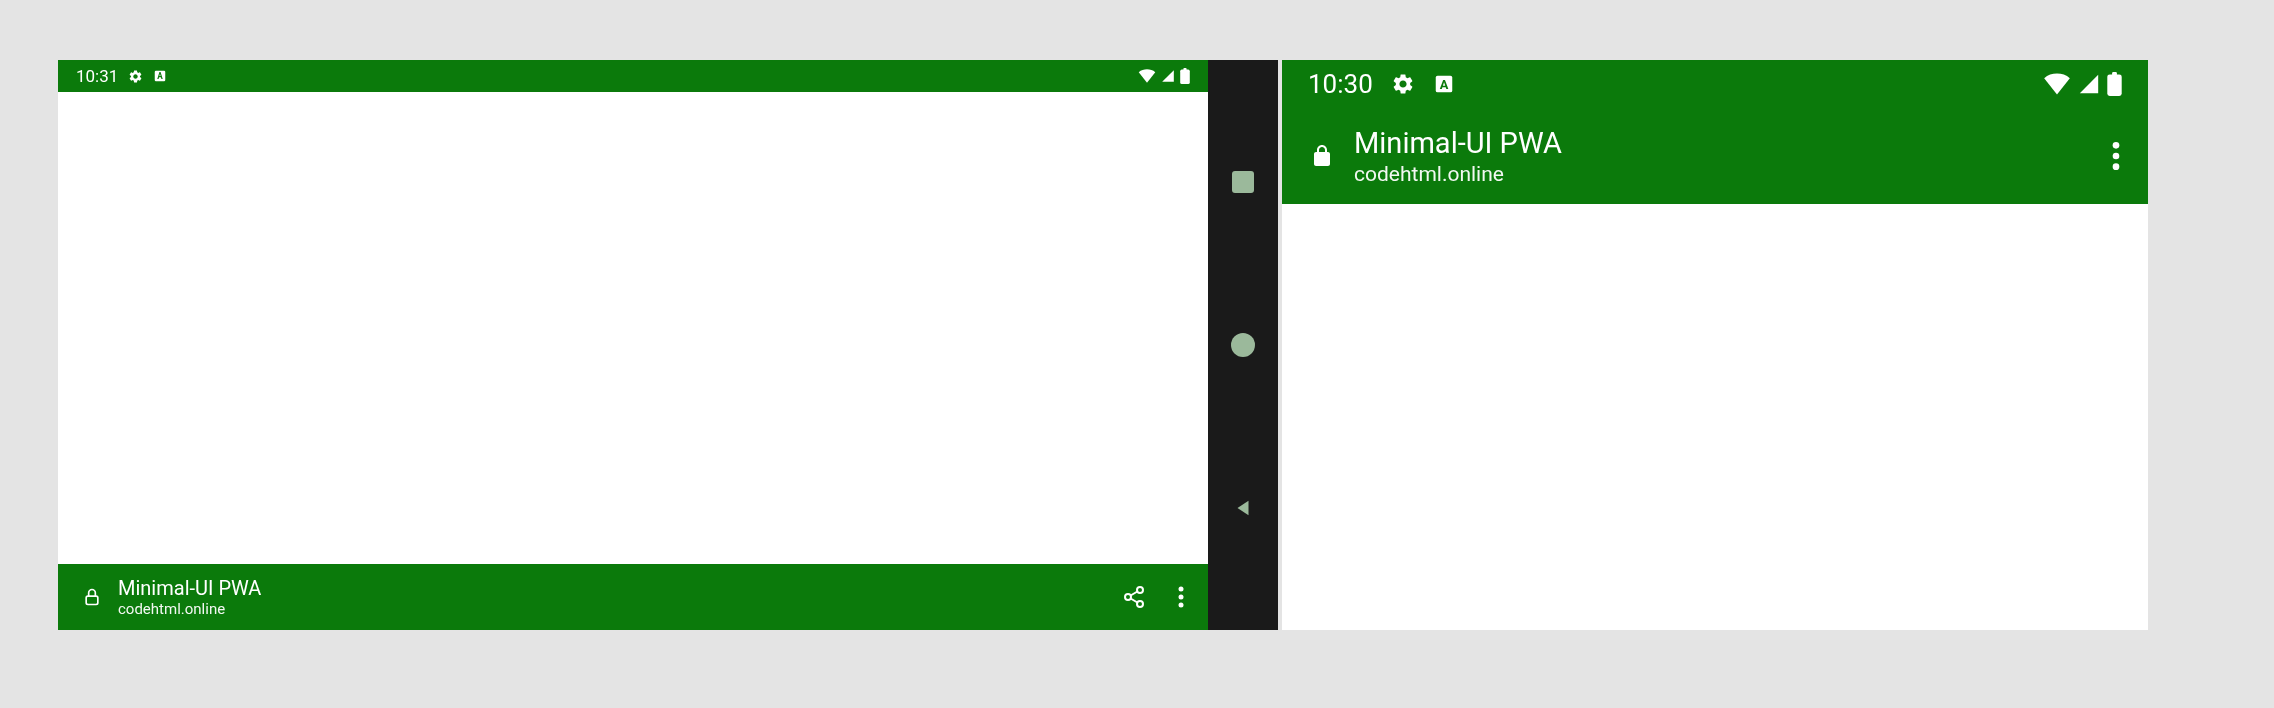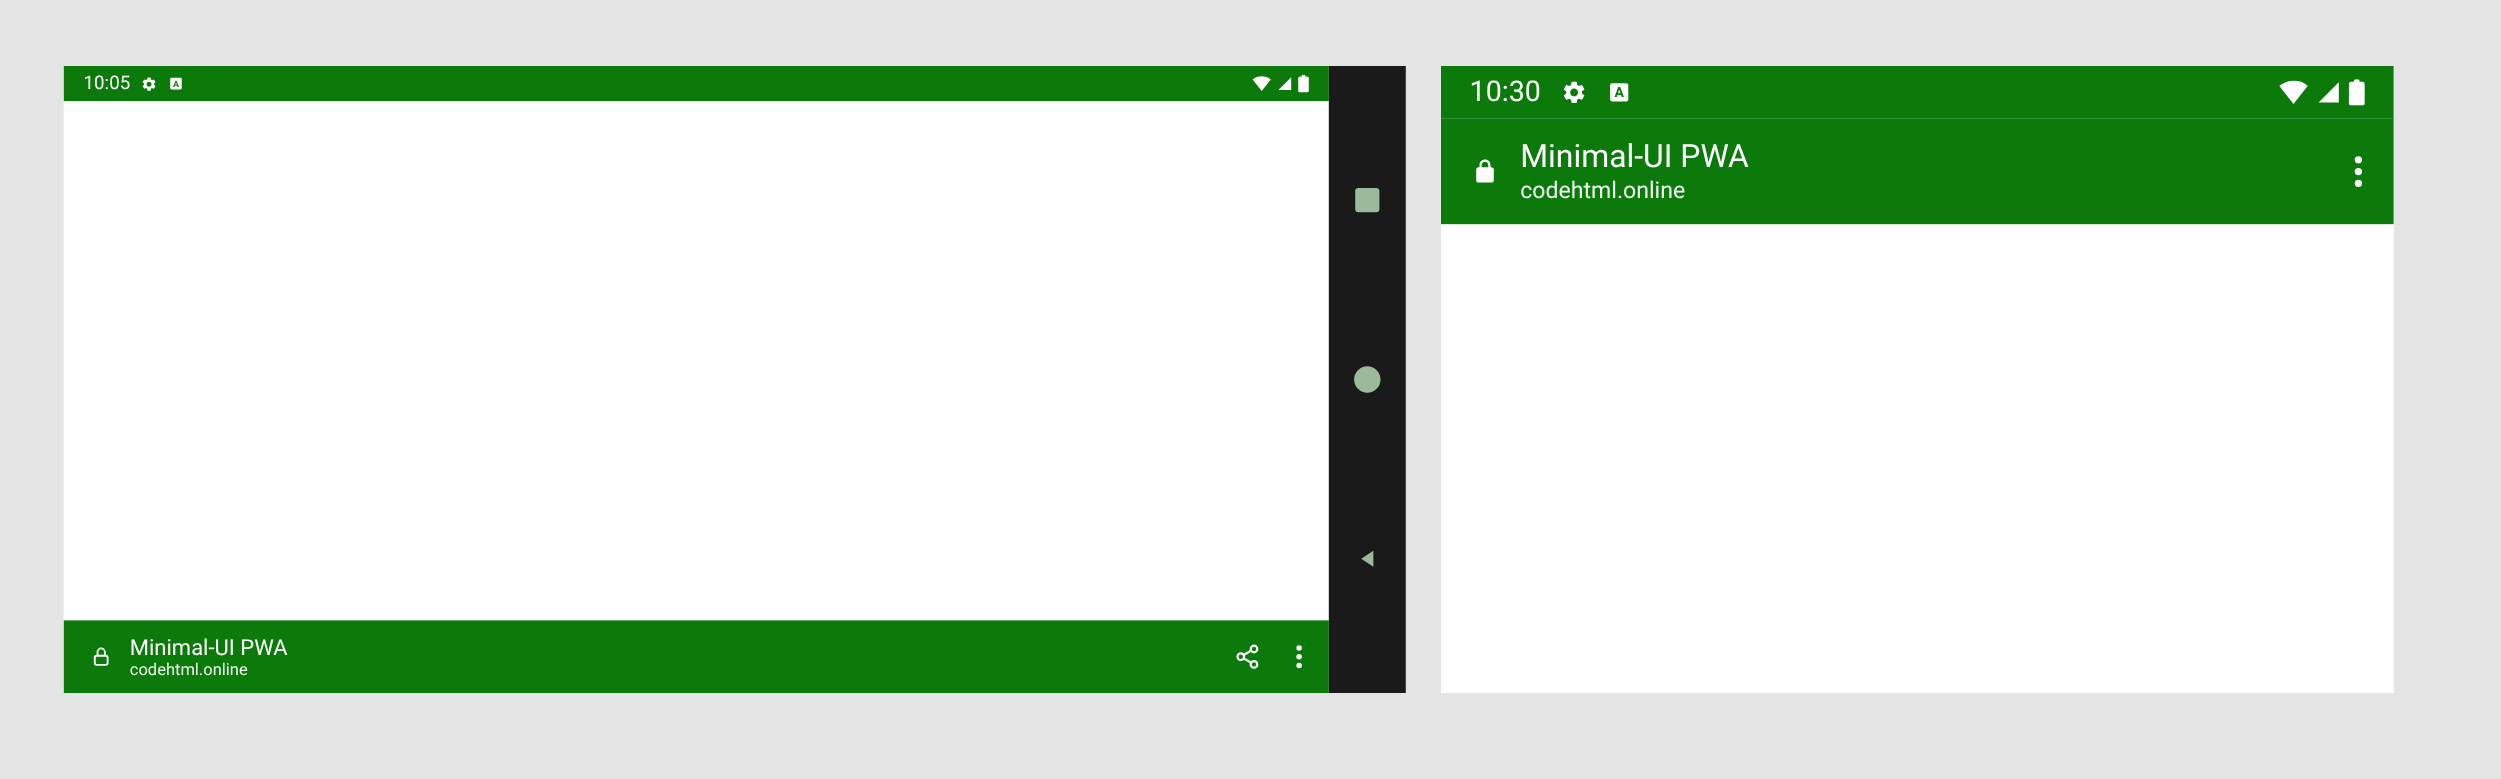--- a/index.html
+++ b/index.html
@@ -37,21 +37,21 @@
       display: flex;
       flex-direction: column;
       align-items: center;
       justify-content: space-around;
       padding: 40px 0;
     }
     
     
     .device-right {
       position: absolute;
-      left: 1310px;
+      left: 1282px;
       top: 60px;
       width: 866px;
       height: 570px;
       display: flex;
       flex-direction: column;
       background: #fff;
     }
     
     
     .status-bar-small {
@@ -193,21 +193,21 @@
     }
   </style>
 </head>
 <body>
 
 <div class="device-left">
   <div class="device-left-main">
 
     <div class="status-bar-small">
       <div class="status-left">
-        <span>10:05</span>
+        <span>10:31</span>
         <span>
           <svg class="icon-svg" width="15" height="15" viewBox="0 0 24 24" fill="#fff">
               <path d="M19.14 12.94c.04-.3.06-.61.06-.94 0-.32-.02-.64-.07-.94l2.03-1.58c.18-.14.23-.41.12-.61l-1.92-3.32c-.12-.22-.37-.29-.59-.22l-2.39.96c-.5-.38-1.03-.7-1.62-.94l-.36-2.54c-.04-.24-.24-.41-.48-.41h-3.84c-.24 0-.43.17-.47.41l-.36 2.54c-.59.24-1.13.57-1.62.94l-2.39-.96c-.22-.08-.47 0-.59.22L2.74 8.87c-.12.21-.08.47.12.61l2.03 1.58c-.05.3-.07.63-.07.94 0 .31.02.64.07.94l-2.03 1.58c-.18.14-.23.41-.12.61l1.92 3.32c.12.22.37.29.59.22l2.39-.96c.5.38 1.03.7 1.62.94l.36 2.54c.04.24.24.41.48.41h3.84c.24 0 .44-.17.47-.41l.36-2.54c.59-.24 1.13-.56 1.62-.94l2.39.96c.22.08.47 0 .59-.22l1.92-3.32c.12-.22.07-.47-.12-.61l-2.01-1.58zM12 15.6c-1.98 0-3.6-1.62-3.6-3.6s1.62-3.6 3.6-3.6 3.6 1.62 3.6 3.6-1.62 3.6-3.6 3.6z"></path>
             </svg>
         </span>
         <span>
           <svg class="icon-svg" width="14" height="14" viewBox="0 0 24 24">
               <rect x="3" y="3" width="18" height="18" rx="2" fill="#fff"></rect>
               <text x="12" y="17" text-anchor="middle" font-size="14" font-weight="bold" fill="#0b7a0b">A</text>
             </svg>

